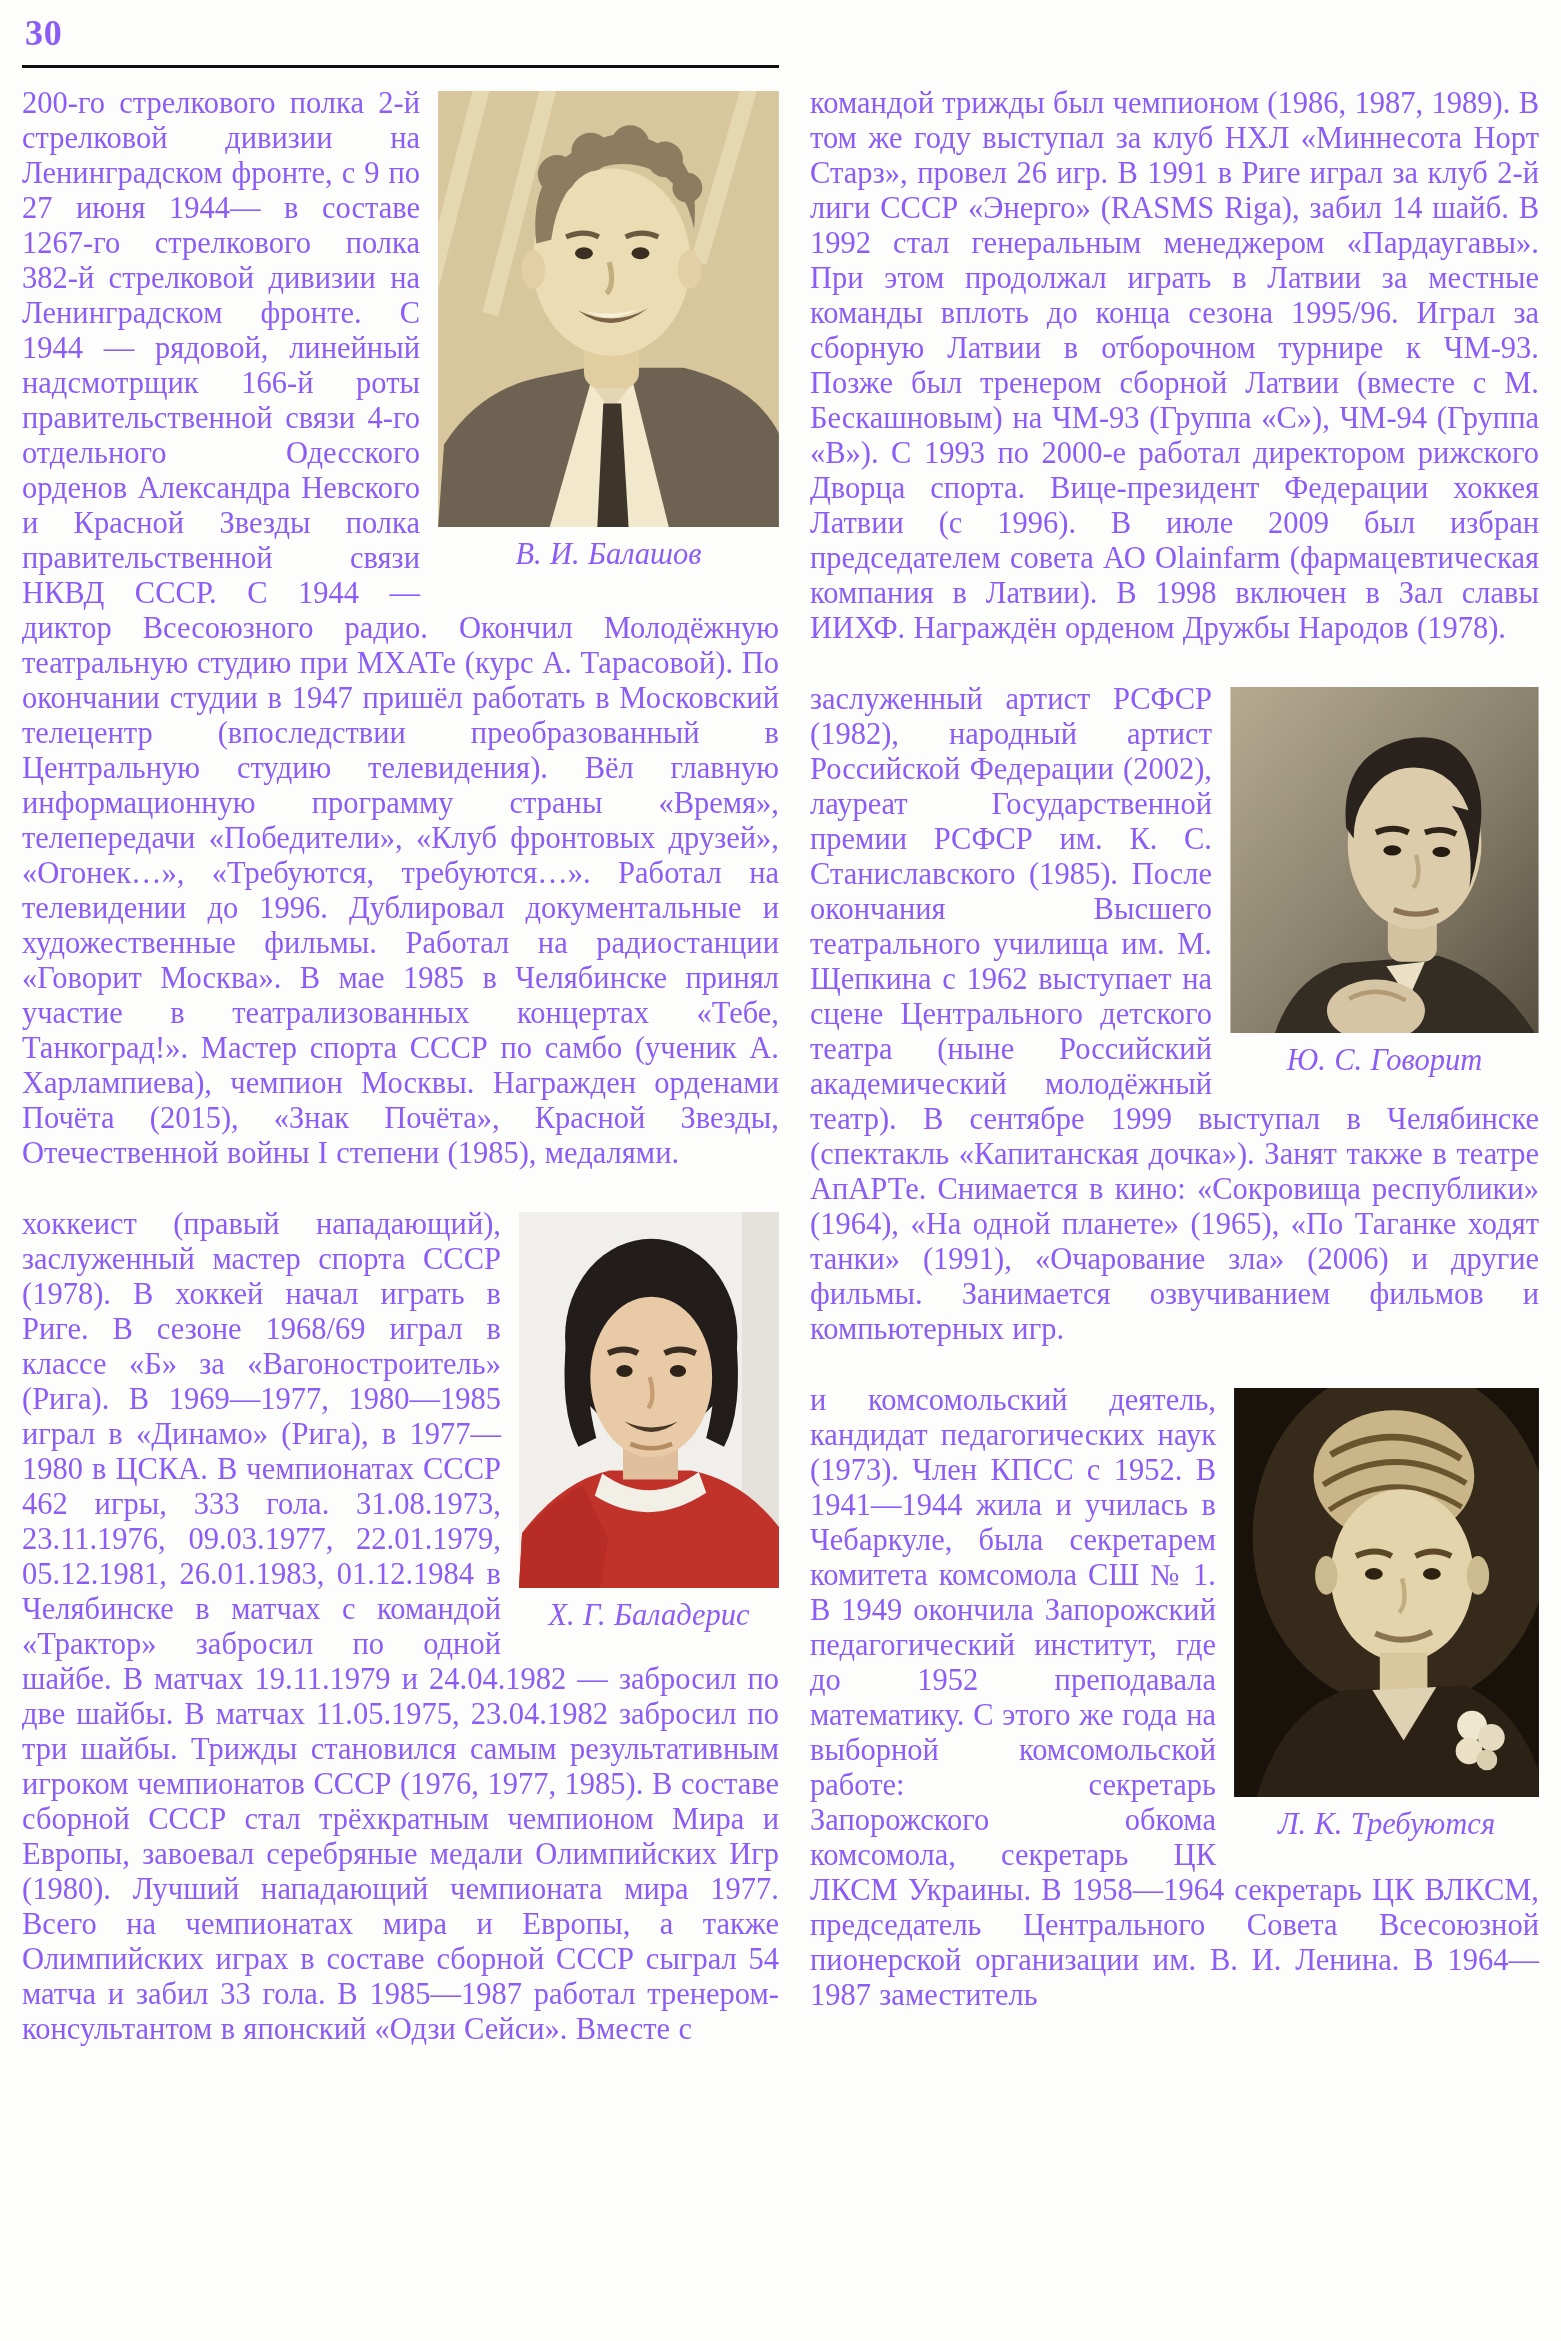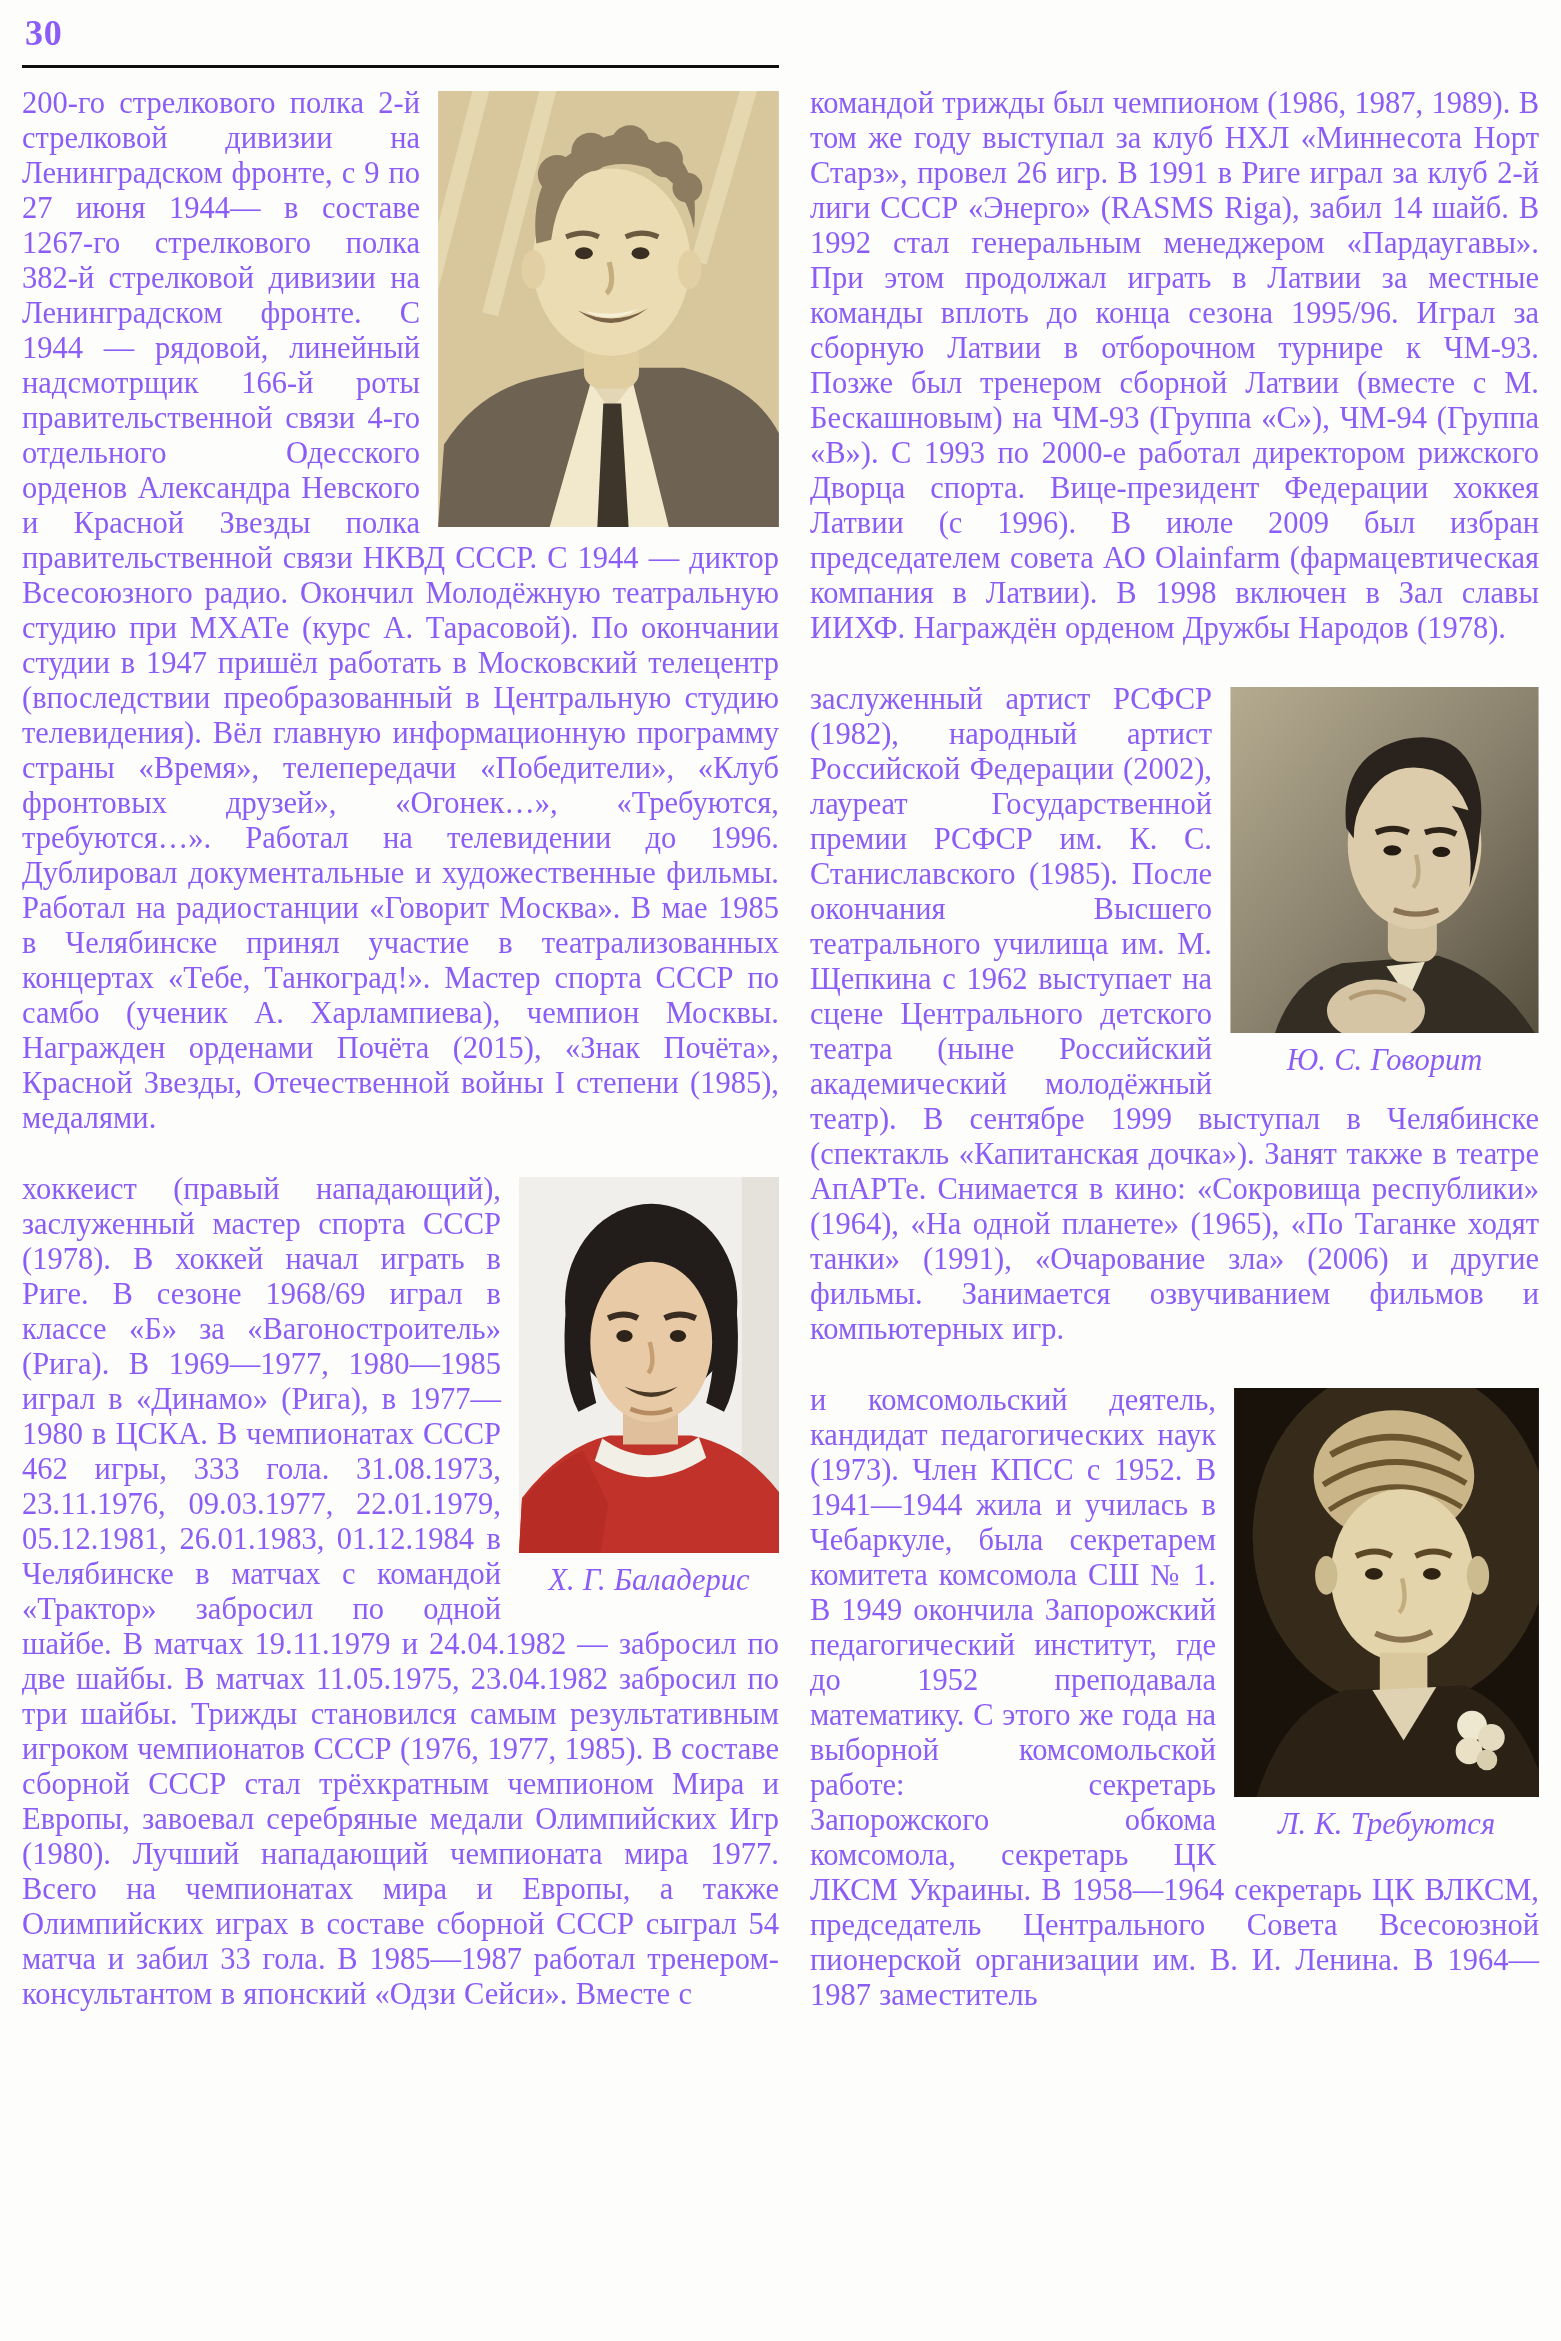--- a/index.html
+++ b/index.html
@@ -67,20 +67,21 @@
         <circle cx="305" cy="92" r="24" fill="#8d7c5f"></circle>
         <circle cx="335" cy="130" r="20" fill="#8d7c5f"></circle>
         <path d="M172 196 Q196 186 216 196" stroke="#6b5a40" stroke-width="7" fill="none"></path>
         <path d="M252 196 Q274 186 296 196" stroke="#6b5a40" stroke-width="7" fill="none"></path>
         <ellipse cx="196" cy="218" rx="12" ry="8" fill="#3a2f22"></ellipse>
         <ellipse cx="272" cy="218" rx="12" ry="8" fill="#3a2f22"></ellipse>
         <path d="M230 230 Q238 262 226 272" stroke="#c4ad7e" stroke-width="7" fill="none"></path>
         <path d="M188 295 Q233 330 282 292 Q236 318 188 295 Z" fill="#7a6347"></path>
         <path d="M198 296 Q233 314 270 293 Q234 304 198 296 Z" fill="#f7f0d9"></path>
       </svg>
+      <div class="caption">В. И. Балашов</div>
     </div>
 
     <p>200-го стрелкового полка 2-й стрелковой дивизии на Ленинградском фронте, с 9 по 27 июня 1944— в составе 1267-го стрелкового полка 382-й стрелковой дивизии на Ленинградском фронте. С 1944 — рядовой, линейный надсмотрщик 166-й роты правительственной связи 4-го отдельного Одесского орденов Александра Невского и Красной Звезды полка правительственной связи НКВД СССР. С 1944 — диктор Всесоюзного радио. Окончил Молодёжную театральную студию при МХАТе (курс А. Тарасовой). По окончании студии в 1947 пришёл работать в Московский телецентр (впоследствии преобразованный в Центральную студию телевидения). Вёл главную информационную программу страны «Время», телепередачи «Победители», «Клуб фронтовых друзей», «Огонек…», «Требуются, требуются…». Работал на телевидении до 1996. Дублировал документальные и художественные фильмы. Работал на радиостанции «Говорит Москва». В мае 1985 в Челябинске принял участие в театрализованных концертах «Тебе, Танкоград!». Мастер спорта СССР по самбо (ученик А. Харлампиева), чемпион Москвы. Награжден орденами Почёта (2015), «Знак Почёта», Красной Звезды, Отечественной войны I степени (1985), медалями.</p>
 
     <div class="entry clear">
       <div>
         <div class="figure" style="width:260px">
           <svg width="260" height="376" viewBox="0 0 350 506">
             <rect width="350" height="506" fill="#f0efeb"></rect>
             <rect x="300" y="0" width="50" height="506" fill="#e4e2da"></rect>

